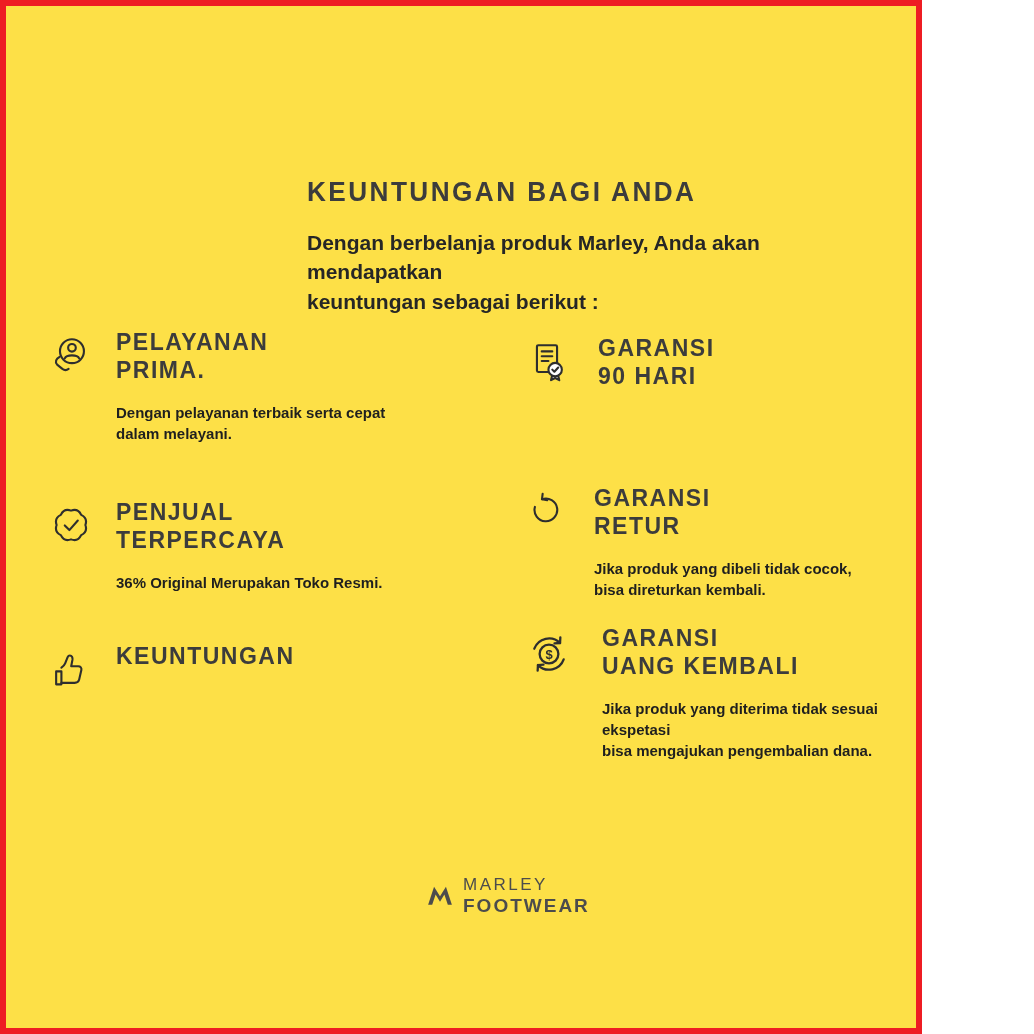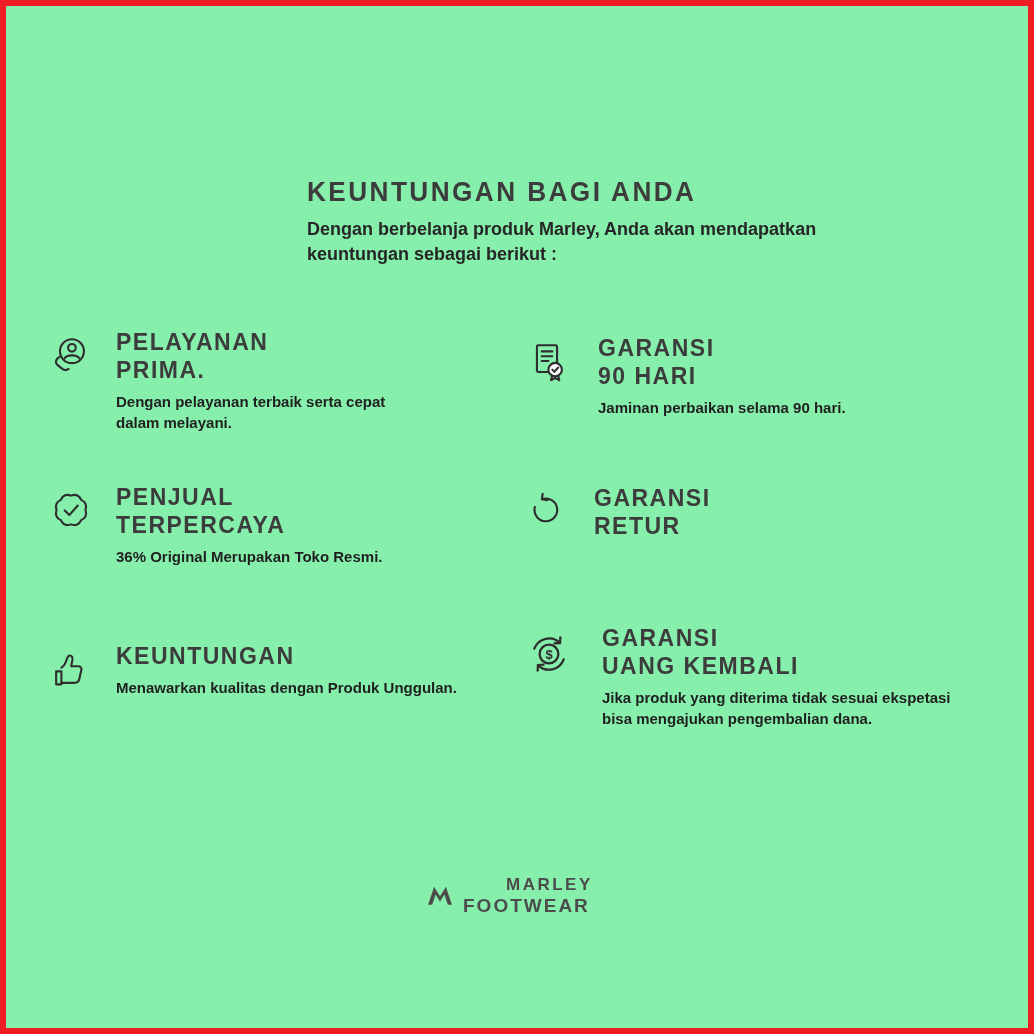--- a/index.html
+++ b/index.html
@@ -5,52 +5,52 @@
   * { margin:0; padding:0; box-sizing:border-box; }
   html,body { background:#ffffff; }
   body {
     width:1034px; height:1034px;
     font-family:"Liberation Sans", sans-serif;
     position:relative;
     overflow:hidden;
   }
   .frame {
     position:absolute; left:0; top:0;
-    width:1034px; height:1034px;
-    background:#86efac;
+    width:922px; height:1034px;
+    background:#fde047;
     border:6px solid #ee1c23;
   }
   .header { position:absolute; left:301px; top:171px; width:540px; }
   .title {
     font-size:27px; font-weight:800; letter-spacing:2.5px;
     color:#3c3c3c; transform:scaleX(.97); transform-origin:left;
     white-space:nowrap;
   }
   .subtitle {
-    margin-top:9px; font-size:18px; font-weight:700;
+    margin-top:20px; font-size:21px; font-weight:700;
     color:#262626; line-height:1.4; white-space:pre-line;
   }
   .benefit { position:absolute; display:flex; align-items:flex-start; }
   .benefit .icon { flex:0 0 auto; color:#2e2e2e; margin-top:4px; }
   .benefit.left-col .icon { margin-right:22px; }
   .benefit.right-col .icon { margin-right:28px; }
   .heading {
     font-size:23px; font-weight:800; letter-spacing:1.5px;
     color:#3c3c3c; line-height:1.22; white-space:pre-line;
   }
   .body {
-    margin-top:7px; font-size:15px; font-weight:700;
+    margin-top:18px; font-size:15px; font-weight:700;
     color:#1f1f1f; line-height:1.4; white-space:pre-line;
   }
   .footer {
     position:absolute; left:419px; top:870px;
     display:flex; align-items:center; color:#4c4c4c;
   }
   .footer .logo-icon { margin-right:8px; color:#4c4c4c; }
-  .brand-top { font-size:17px; font-weight:700; letter-spacing:2.5px; line-height:1.1;margin-left:43px; }
+  .brand-top { font-size:17px; font-weight:400; letter-spacing:2.5px; line-height:1.1; }
   .brand-bottom { font-size:19px; font-weight:800; letter-spacing:2px; line-height:1.15; }
   svg { display:block; }
 </style>
 </head>
 <body>
 
 <div class="frame">
 
   <div class="header">
     <div class="title">KEUNTUNGAN BAGI ANDA</div>
@@ -68,21 +68,21 @@
       </svg>
     </span>
     <div class="text">
       <div class="heading">PELAYANAN
 PRIMA.</div>
       <div class="body">Dengan pelayanan terbaik serta cepat
 dalam melayani.</div>
     </div>
   </div>
 
-  <div class="benefit left-col" style="left:42px; top:477px;">
+  <div class="benefit left-col" style="left:42px; top:492px;">
     <span class="icon">
       <svg width="46" height="46" viewBox="0 0 48 48" fill="none" stroke="currentColor" stroke-width="2.2" stroke-linecap="round" stroke-linejoin="round">
         <path d="M39 24Q41.6 31.3 34.6 34.6Q31.3 41.6 24 39Q16.7 41.6 13.4 34.6Q6.4 31.3 9 24Q6.4 16.7 13.4 13.4Q16.7 6.4 24 9Q31.3 6.4 34.6 13.4Q41.6 16.7 39 24Z"></path>
         <path d="M17.5 24.5l4.8 4.8 8.8-10"></path>
       </svg>
     </span>
     <div class="text">
       <div class="heading">PENJUAL
 TERPERCAYA</div>
       <div class="body">36% Original Merupakan Toko Resmi.</div>
@@ -91,52 +91,52 @@
 
   <div class="benefit left-col" style="left:42px; top:636px;">
     <span class="icon">
       <svg width="46" height="46" viewBox="0 0 48 48" fill="none" stroke="currentColor" stroke-width="2.2" stroke-linecap="round" stroke-linejoin="round">
         <path d="M8.5 26.5h5.5v13.5H8.5z"></path>
         <path d="M14 38.5h13.8c2.6 0 4.2-1.1 4.7-3.4l2.3-10c.5-2.3-.9-3.9-3.3-3.9h-7.3l1.3-6.7c.4-2.4-.7-4.6-2.7-4.6-1.1 0-1.8.6-2.3 1.8l-2.6 6.4c-.8 2-1.9 3.1-3.9 4.4"></path>
       </svg>
     </span>
     <div class="text">
       <div class="heading">KEUNTUNGAN</div>
-      <div class="body">Menawarkan kualitas dengan Produk Unggulan.</div>
     </div>
   </div>
 
 
   <div class="benefit right-col" style="left:518px; top:328px;">
     <span class="icon">
       <svg width="46" height="46" viewBox="0 0 48 48" fill="none" stroke="currentColor" stroke-width="2.2" stroke-linecap="round" stroke-linejoin="round">
         <rect x="13.5" y="7.5" width="21" height="28" rx="1.5"></rect>
         <path d="M18.5 14h11M18.5 19h11M18.5 24h7"></path>
         <path d="M29.5 38.5l-1.3 5.5 4.3-2.3 4.3 2.3-1.3-5.5" fill="#ffffff"></path>
         <circle cx="32.5" cy="33" r="7" fill="#ffffff"></circle>
         <path d="M29.5 33l2.2 2.2 4-4.4"></path>
       </svg>
     </span>
     <div class="text">
       <div class="heading">GARANSI
 90 HARI</div>
-      <div class="body">Jaminan perbaikan selama 90 hari.</div>
     </div>
   </div>
 
   <div class="benefit right-col" style="left:518px; top:478px;">
     <span class="icon">
       <svg width="42" height="42" viewBox="0 0 48 48" fill="none" stroke="currentColor" stroke-width="2.4" stroke-linecap="round" stroke-linejoin="round">
         <path d="M20.55 12.8A13 13 0 1 1 12.45 21.64"></path>
         <path d="M21.3 6.7l-0.75 6.1 6.1 1.1"></path>
       </svg>
     </span>
     <div class="text">
       <div class="heading">GARANSI
 RETUR</div>
+      <div class="body">Jika produk yang dibeli tidak cocok,
+bisa direturkan kembali.</div>
     </div>
   </div>
 
   <div class="benefit right-col" style="left:518px; top:618px;">
     <span class="icon">
       <svg width="50" height="50" viewBox="0 0 48 48" fill="none" stroke="currentColor" stroke-width="2.2" stroke-linecap="round" stroke-linejoin="round">
         <circle cx="24" cy="25" r="9"></circle>
         <path d="M9.9 19.9A15 15 0 0 1 34.6 14.4"></path>
         <path d="M34.6 14.4l0.3-5.4M34.6 14.4l-5.3 0.4"></path>
         <path d="M38.1 30.1A15 15 0 0 1 13.4 35.6"></path>

